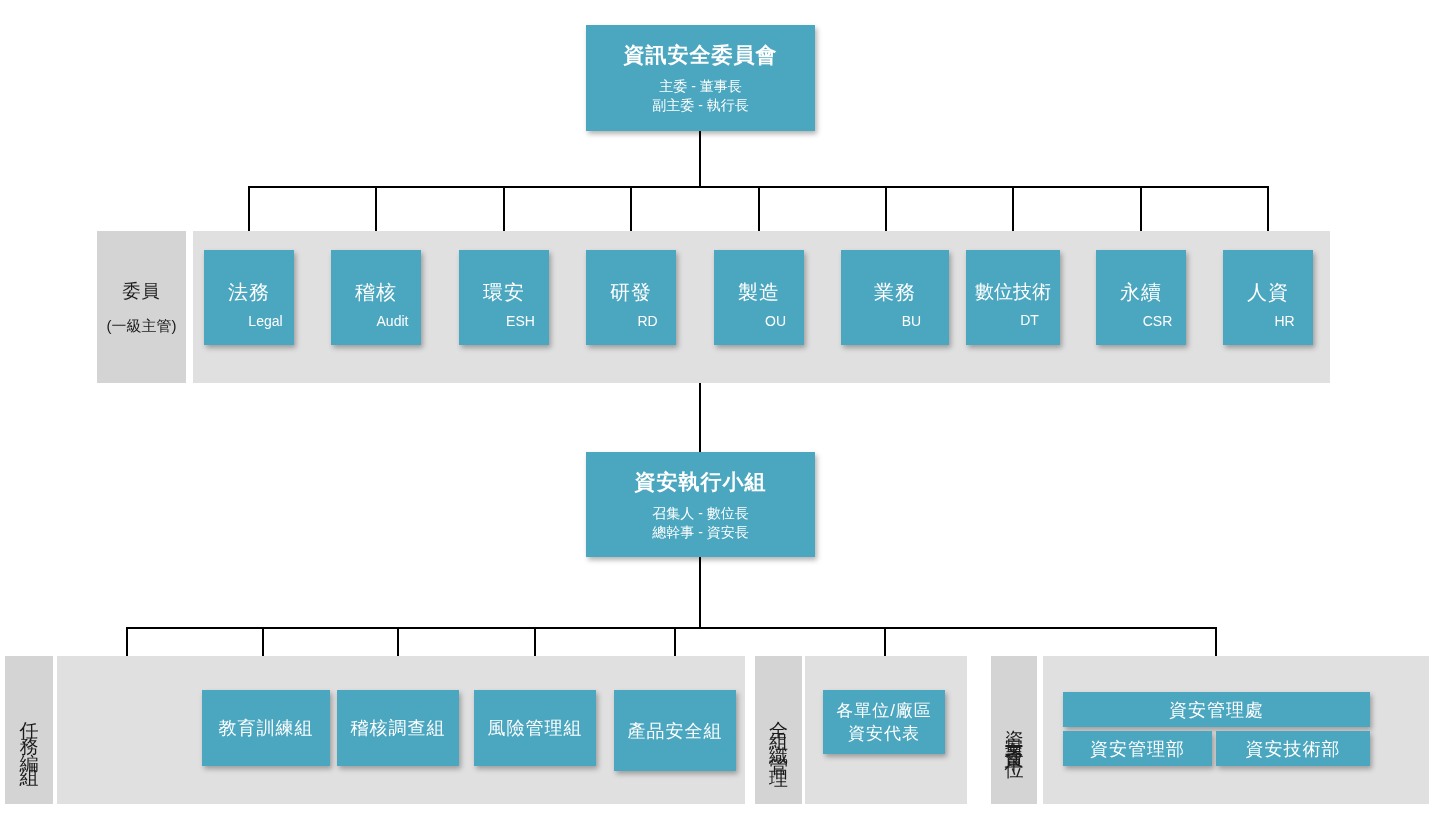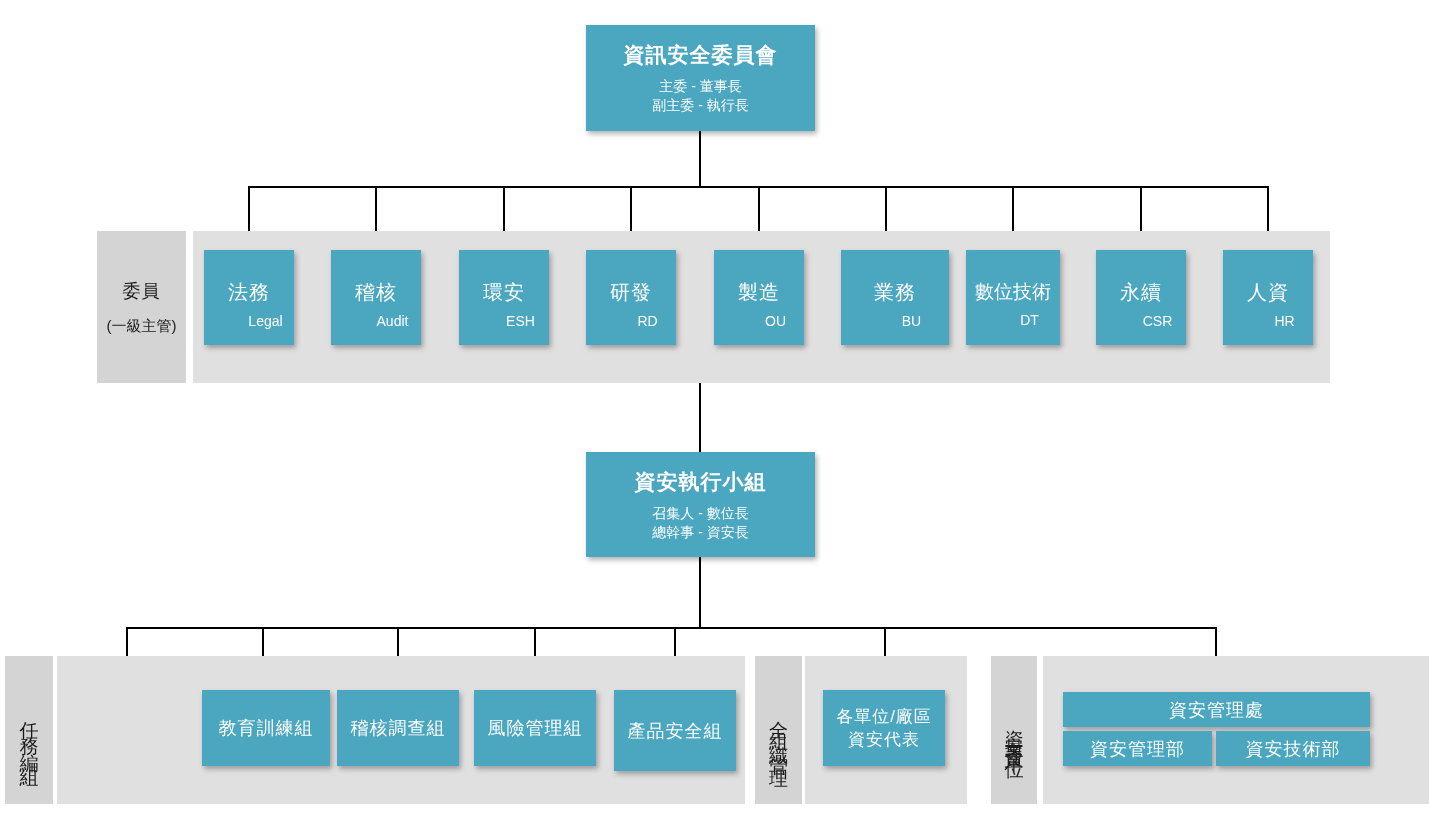--- a/index.html
+++ b/index.html
@@ -184,21 +184,21 @@
   </div>
   <div class="teal" style="left:474px;top:690px;width:122px;height:76px">
     <div class="t-text">風險管理組</div>
   </div>
   <div class="teal" style="left:614px;top:690px;width:122px;height:81px">
     <div class="t-text">產品安全組</div>
   </div>
 
   <div class="vlabel ls-org" style="left:755px;top:656px;width:47px;height:148px">全組織管理</div>
   <div class="band" style="left:805px;top:656px;width:162px;height:148px"></div>
-  <div class="teal" style="left:823px;top:690px;width:122px;height:76px">
+  <div class="teal" style="left:823px;top:690px;width:122px;height:64px">
     <div class="t-line">各單位/廠區</div>
     <div class="t-line">資安代表</div>
   </div>
 
   <div class="vlabel ls-dedicated" style="left:991px;top:656px;width:46px;height:148px">資安專責單位</div>
   <div class="band" style="left:1043px;top:656px;width:386px;height:148px"></div>
   <div class="teal" style="left:1063px;top:692px;width:307px;height:35px">
     <div class="t-text">資安管理處</div>
   </div>
   <div class="teal" style="left:1063px;top:731px;width:149px;height:35px">

